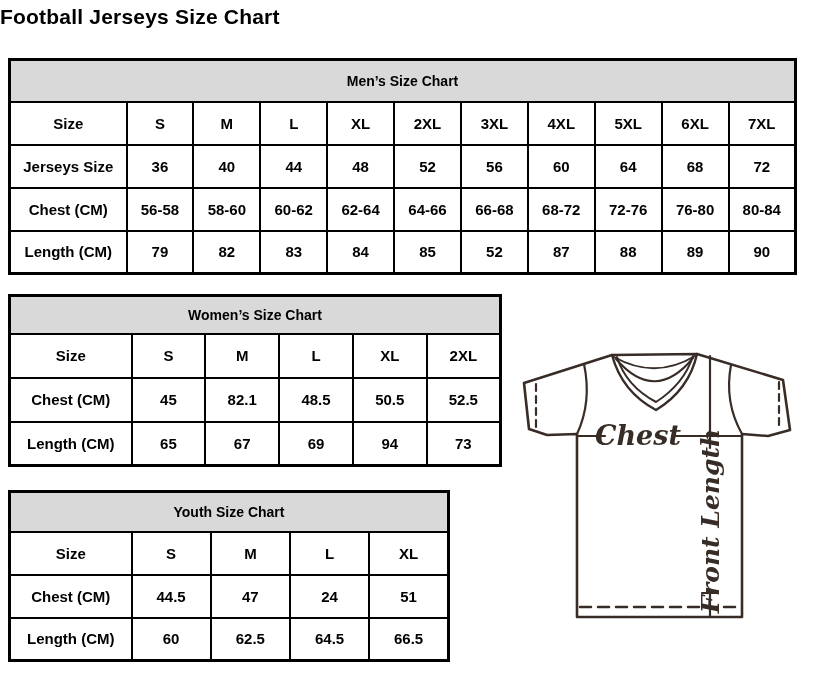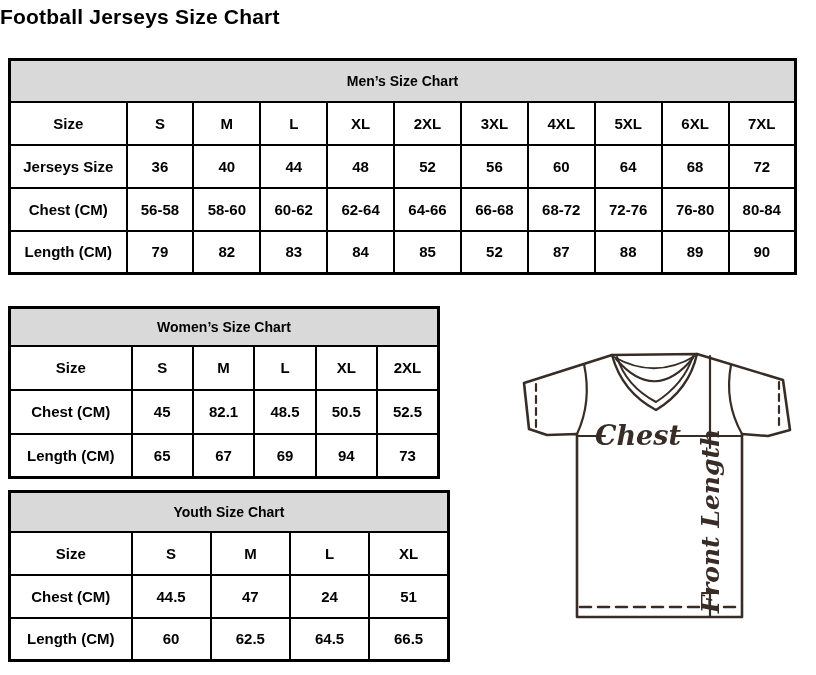--- a/index.html
+++ b/index.html
@@ -36,21 +36,21 @@
     font-size: 15px;
     padding: 0;
     overflow: hidden;
     white-space: nowrap;
   }
   table.size-table th.chart-title {
     background: #d9d9d9;
     font-size: 14px;
   }
   #mens-table   { left: 8px; top: 58px;  width: 789px; }
-  #womens-table { left: 8px; top: 306px; width: 432px; }
+  #womens-table { left: 8px; top: 294px; width: 494px; }
   #youth-table  { left: 8px; top: 490px; width: 442px; }
   #mens-table thead tr   { height: 42px; }
   #mens-table tbody tr   { height: 43px; }
   #womens-table thead tr { height: 38px; }
   #womens-table tbody tr { height: 44px; }
   #youth-table thead tr  { height: 40px; }
   #youth-table tbody tr  { height: 43px; }
   col.label-col-men   { width: 117px; }
   col.label-col       { width: 122px; }
   #jersey-diagram {

